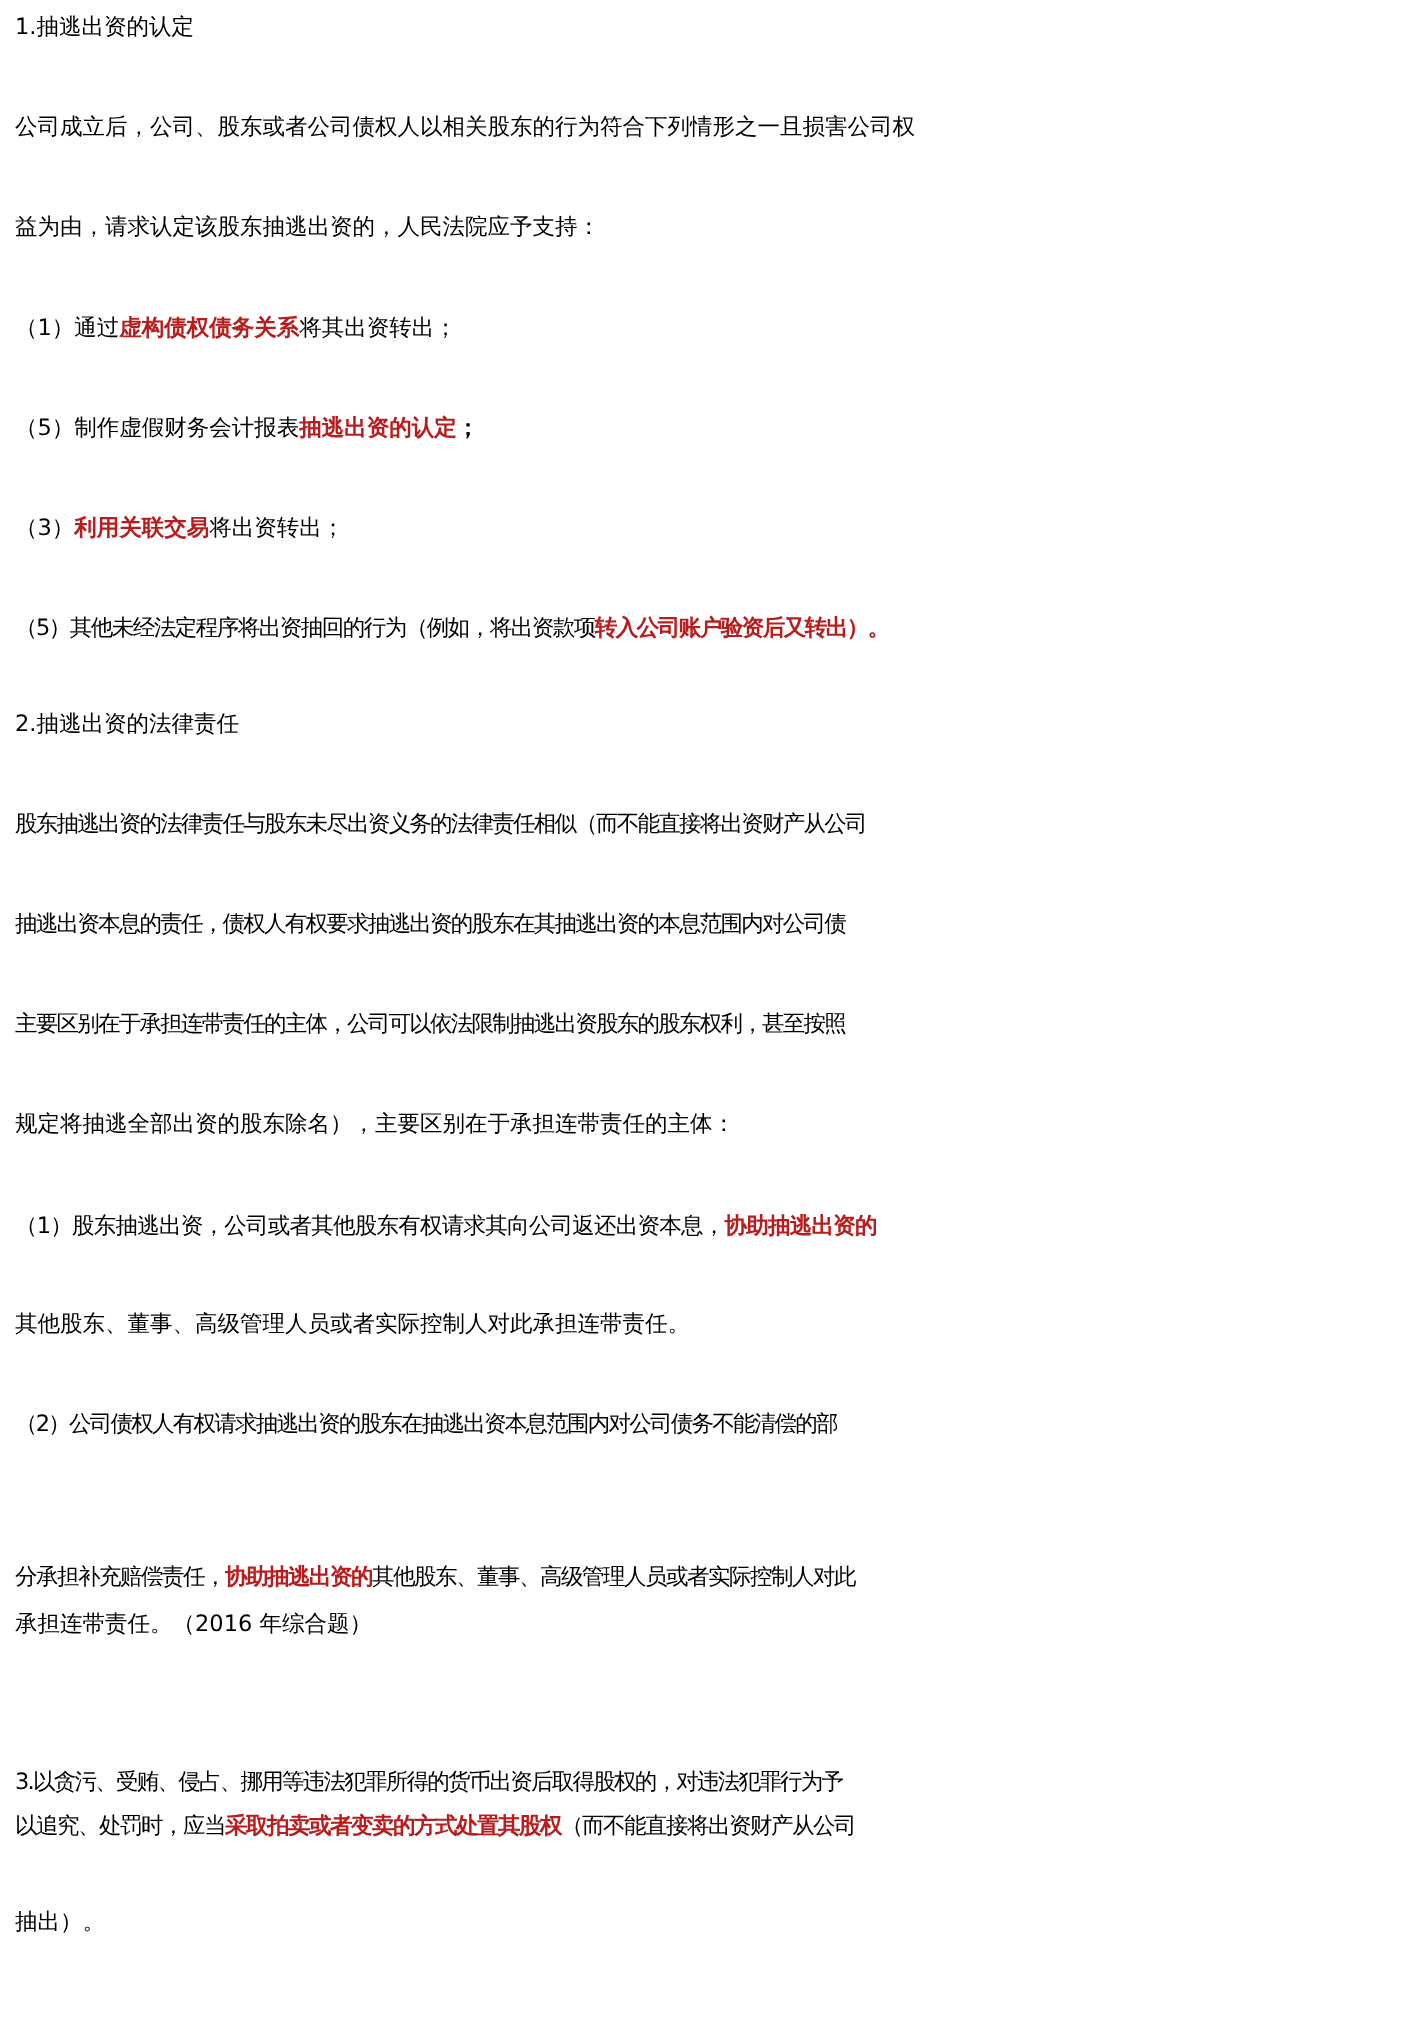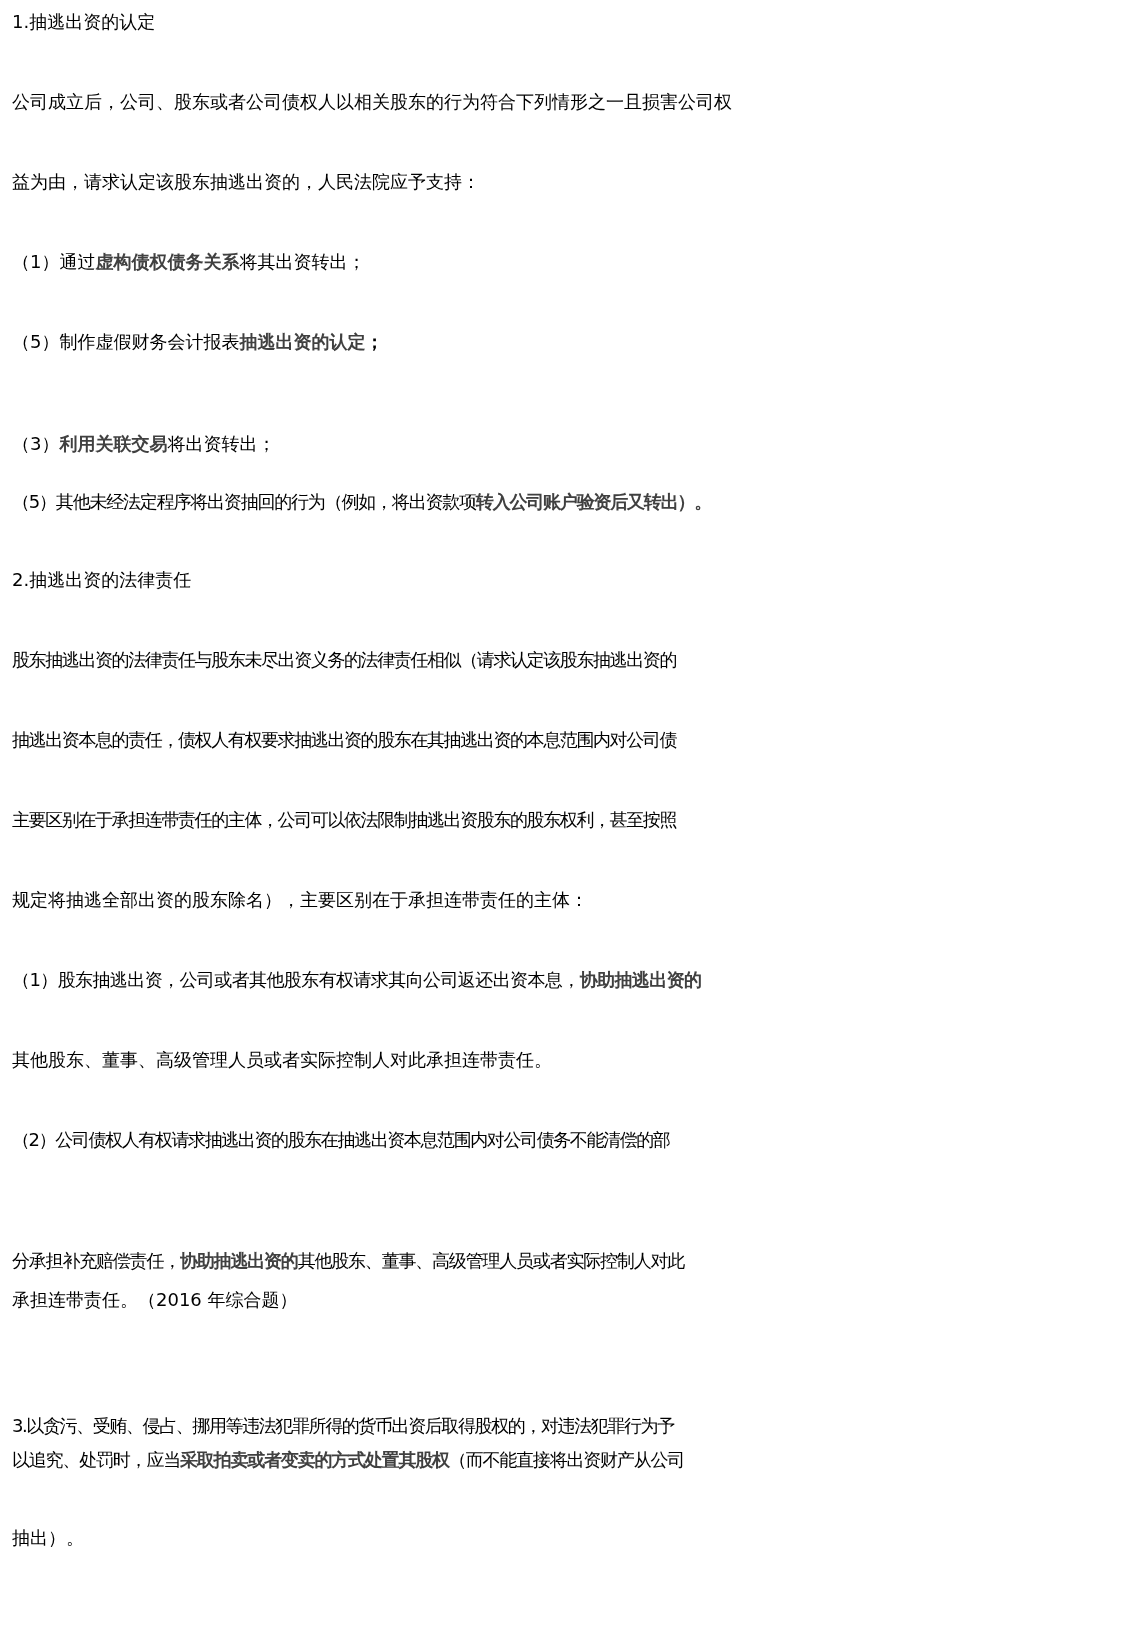--- a/index.html
+++ b/index.html
@@ -24,21 +24,21 @@
     .line {
       position: absolute;
       left: 0;
       height: 40px;
       line-height: 40px;
       font-size: 18px;
       white-space: nowrap;
       letter-spacing: 0px;
     }
     .hl {
-      color: #404040;
+      color: #b91c1c;
       font-weight: bold;
       font-family: Liberation Serif, serif;
     }
     .bold {
       font-weight: bold;
     }
   </style>
 </head>
 <body>
 
@@ -51,31 +51,31 @@
   </div>
   <div class="line" style="top:162px">
     <span>益为由，请求认定该股东抽逃出资的，人民法院应予支持：</span>
   </div>
   <div class="line" style="top:242px">
     <span>（1）通过</span><span class="hl">虚构债权债务关系</span><span>将其出资转出；</span>
   </div>
   <div class="line" style="top:322px">
     <span>（5）制作虚假财务会计报表</span><span class="hl">抽逃出资的认定</span><span class="bold">；</span>
   </div>
-  <div class="line" style="top:424px">
+  <div class="line" style="top:402px">
     <span>（3）</span><span class="hl">利用关联交易</span><span>将出资转出；</span>
   </div>
   <div class="line" style="top:482px; letter-spacing:-1.2px">
     <span>（5）其他未经法定程序将出资抽回的行为（例如，将出资款项</span><span class="hl">转入公司账户验资后又转出）。</span>
   </div>
   <div class="line" style="top:560px">
     <span>2.抽逃出资的法律责任</span>
   </div>
   <div class="line" style="top:640px; letter-spacing:-1.4px">
-    <span>股东抽逃出资的法律责任与股东未尽出资义务的法律责任相似（请求认定该股东抽逃出资的</span>
+    <span>股东抽逃出资的法律责任与股东未尽出资义务的法律责任相似（而不能直接将出资财产从公司</span>
   </div>
   <div class="line" style="top:720px; letter-spacing:-1.4px">
     <span>抽逃出资本息的责任，债权人有权要求抽逃出资的股东在其抽逃出资的本息范围内对公司债</span>
   </div>
   <div class="line" style="top:800px; letter-spacing:-1.4px">
     <span>主要区别在于承担连带责任的主体，公司可以依法限制抽逃出资股东的股东权利，甚至按照</span>
   </div>
   <div class="line" style="top:880px">
     <span>规定将抽逃全部出资的股东除名），主要区别在于承担连带责任的主体：</span>
   </div>

